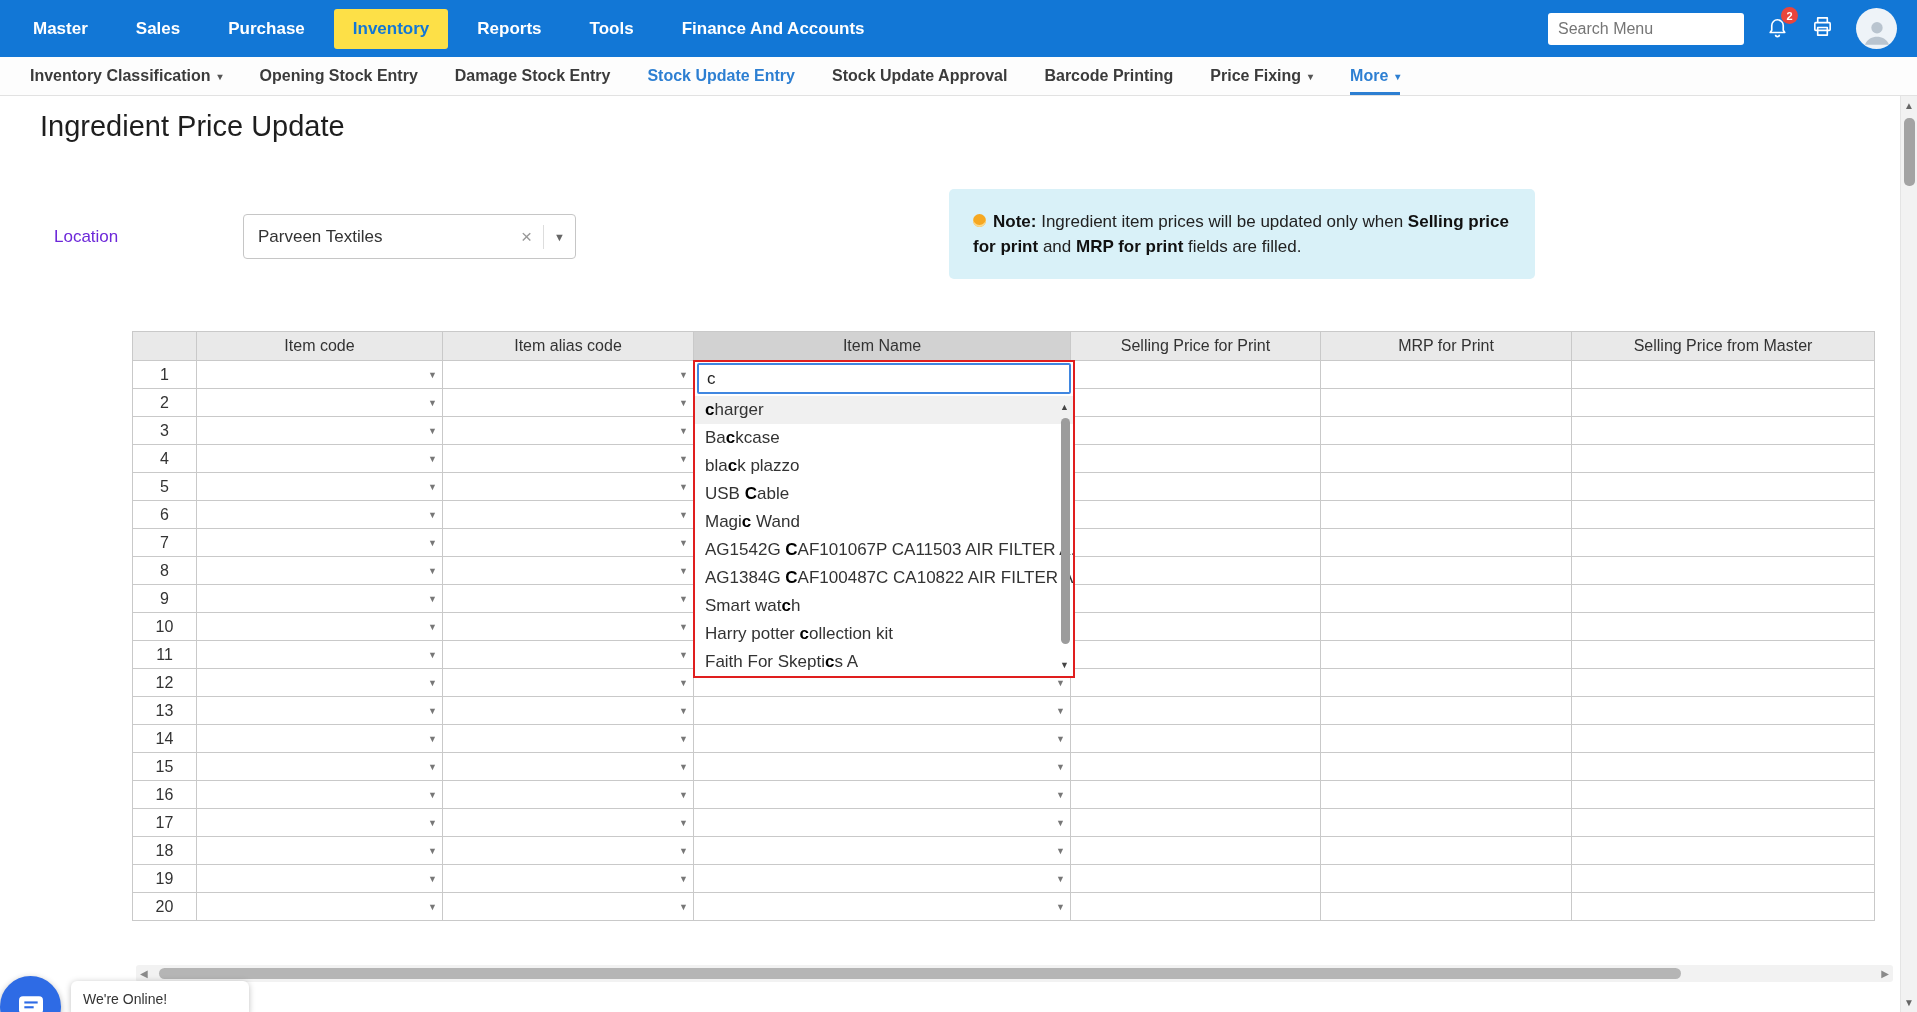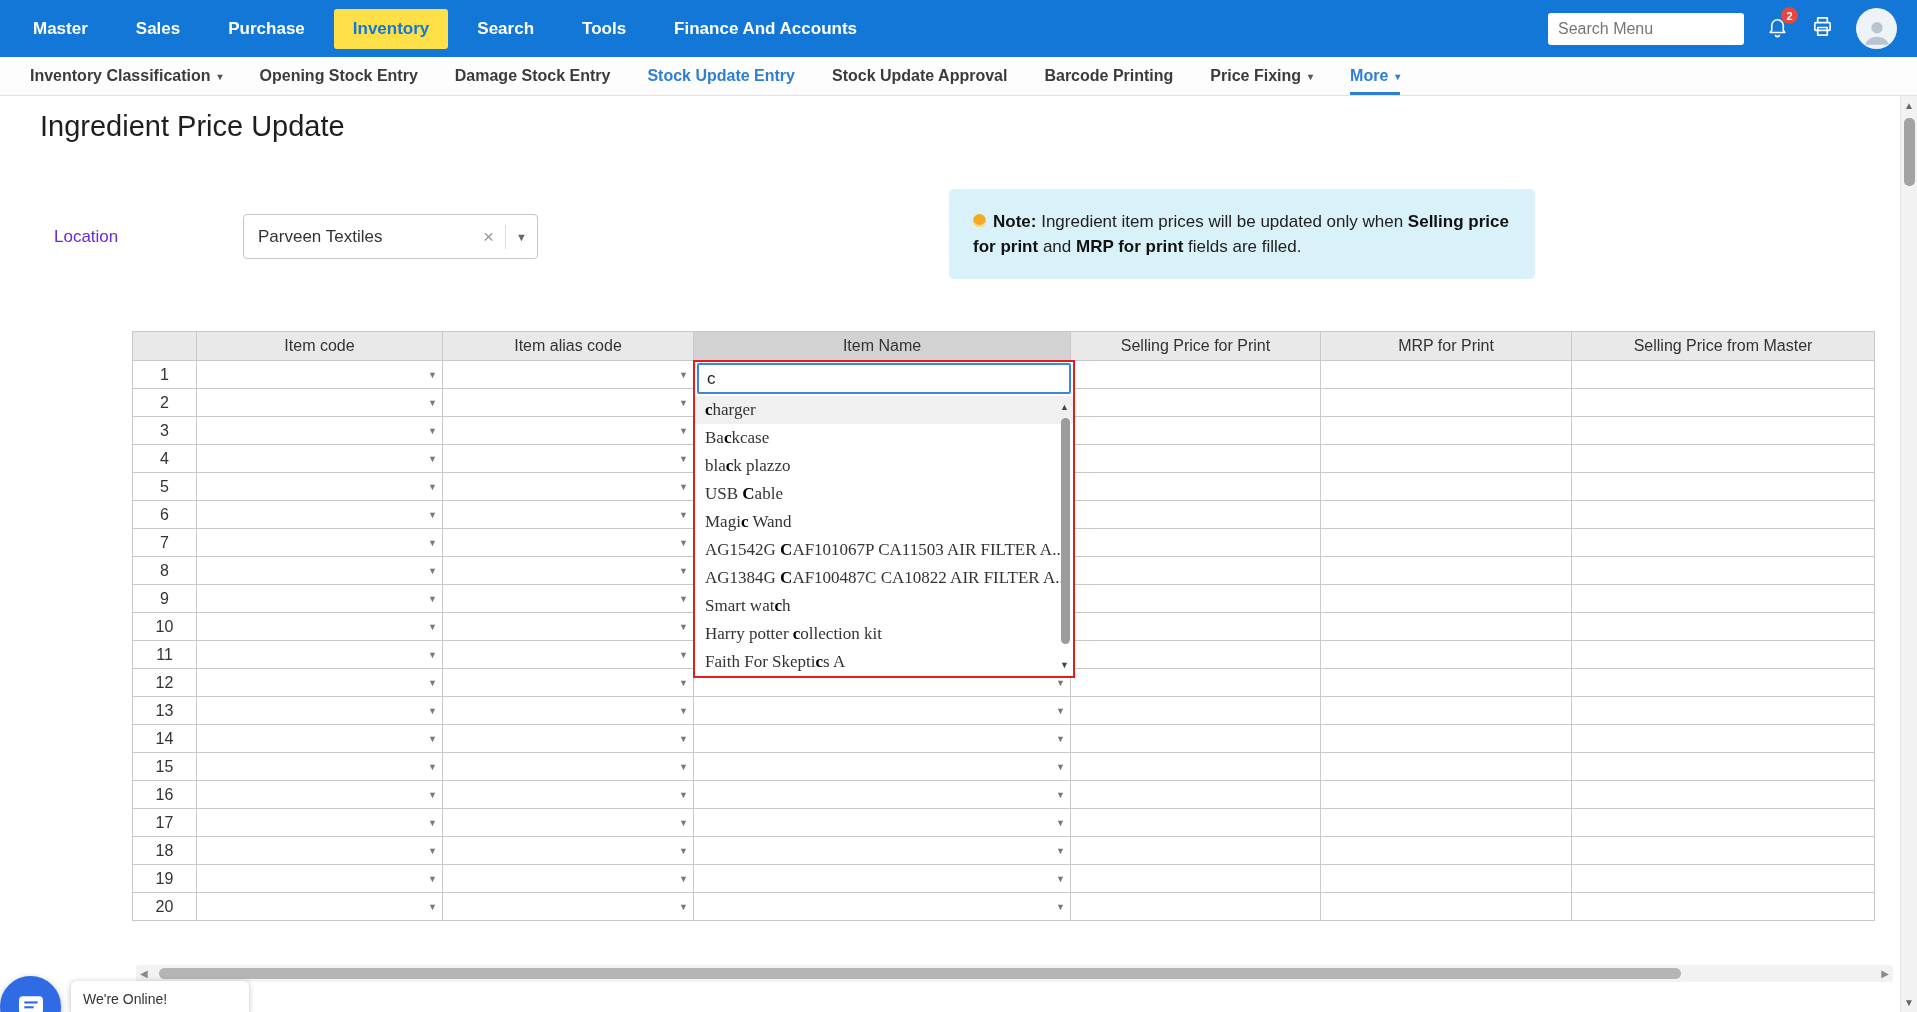--- a/index.html
+++ b/index.html
@@ -32,21 +32,21 @@
   .subnav-item .nav-caret { font-size:10px; color:#555; }
   .subnav-item.active-link { color:#2d7fd2; }
   .subnav-item.active-underline { color:#2d7fd2; box-shadow:inset 0 -3px 0 #2d7fd2; }
   .subnav-item.active-underline .nav-caret { color:#2d7fd2; }
 
   
   main { position:absolute; top:96px; left:0; right:0; bottom:0; }
   .page-title { position:absolute; left:40px; top:14px; font-size:29px; font-weight:500; color:#1e1e1e; }
 
   .location-label { position:absolute; left:54px; top:131px; font-size:17px; color:#6d28d9; }
-  .location-select { position:absolute; left:243px; top:118px; width:295px; height:45px;
+  .location-select { position:absolute; left:243px; top:118px; width:333px; height:45px;
     border:1px solid #c6c6c6; border-radius:4px; display:flex; align-items:center;
     padding:0 10px 0 14px; font-size:17px; color:#333; background:#fff; cursor:pointer; }
   .location-select .val { flex:1; }
   .clear-x { color:#999; font-size:19px; padding:0 8px; cursor:pointer; }
   .sel-divider { width:1px; height:24px; background:#ddd; margin:0 3px; }
   .sel-caret { color:#666; font-size:11px; padding-left:7px; }
 
   .note { position:absolute; left:949px; top:93px; width:586px; background:#d9f1f8;
     border-radius:5px; padding:20px 24px; font-size:17px; line-height:25px; color:#222; }
   .note b { color:#111; }
@@ -63,21 +63,21 @@
   td.row-num { text-align:center; font-size:16px; color:#333; cursor:pointer; }
   .cell-caret { position:absolute; right:5px; top:50%; transform:translateY(-50%);
     font-size:9px; color:#777; cursor:pointer; }
 
   
   .ac-overlay { position:absolute; left:693px; top:264px; width:382px; height:318px;
     border:2px solid #e01e1e; background:#fff; z-index:6; }
   .ac-input { display:block; width:calc(100% - 4px); margin:1px auto 0; height:31px;
     border:2px solid #3f86e0; border-radius:2px; padding:0 8px; font-size:17px;
     font-family:inherit; color:#222; outline:none; }
-  .ac-list { position:absolute; top:34px; left:0; right:0; bottom:0; overflow:hidden;font-family:Liberation Serif, serif; }
+  .ac-list { position:absolute; top:34px; left:0; right:0; bottom:0; overflow:hidden; }
   .ac-item { height:28px; line-height:28px; padding-left:10px; font-size:17px; color:#333;
     white-space:nowrap; overflow:hidden; cursor:pointer; }
   .ac-item b { color:#000; }
   .ac-item.highlighted { background:#f0f0f0; }
   .ac-scroll-up { position:absolute; right:4px; top:40px; font-size:9px; color:#444; cursor:pointer; }
   .ac-scroll-down { position:absolute; right:4px; bottom:6px; font-size:9px; color:#444; cursor:pointer; }
   .ac-thumb { position:absolute; right:3px; top:56px; width:9px; height:226px;
     background:#9c9c9c; border-radius:5px; cursor:pointer; }
 
   
@@ -105,21 +105,21 @@
 </style>
 </head>
 <body>
 
 <header class="topnav">
   <nav class="topnav-items">
     <a class="topnav-item">Master</a>
     <a class="topnav-item">Sales</a>
     <a class="topnav-item">Purchase</a>
     <a class="topnav-item active">Inventory</a>
-    <a class="topnav-item">Search</a>
+    <a class="topnav-item">Reports</a>
     <a class="topnav-item">Tools</a>
     <a class="topnav-item">Finance And Accounts</a>
   </nav>
   <div class="topnav-right">
     <input class="search-input" placeholder="Search Menu" style="">
     <div class="icon-btn">
       <span>
         <svg viewBox="0 0 24 24" width="23" height="23" fill="none" stroke="#fff" stroke-width="1.7" stroke-linejoin="round">
           <path d="M18 16v-5a6 6 0 0 0-12 0v5l-1.6 2.3h15.2z"></path>
           <path d="M10 20.5a2 2 0 0 0 4 0"></path>

